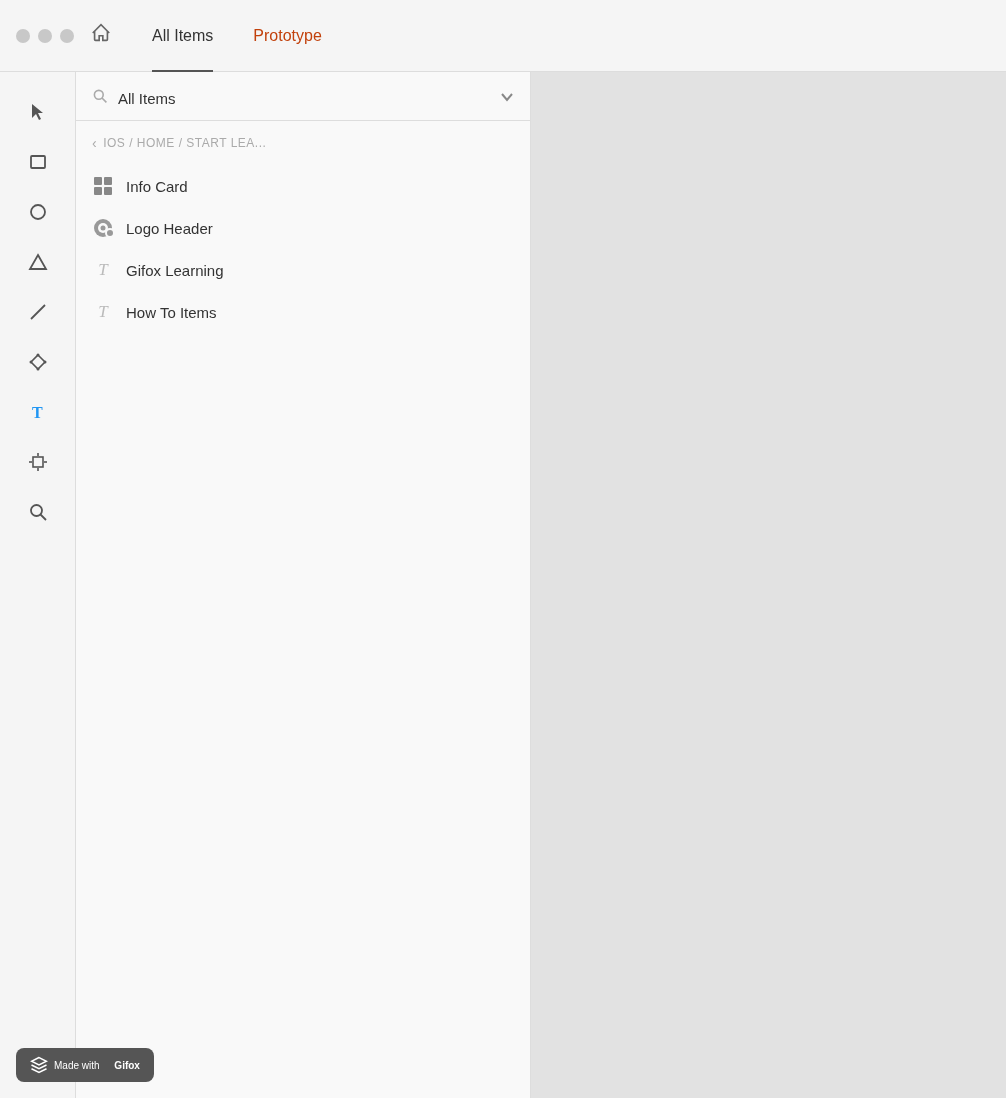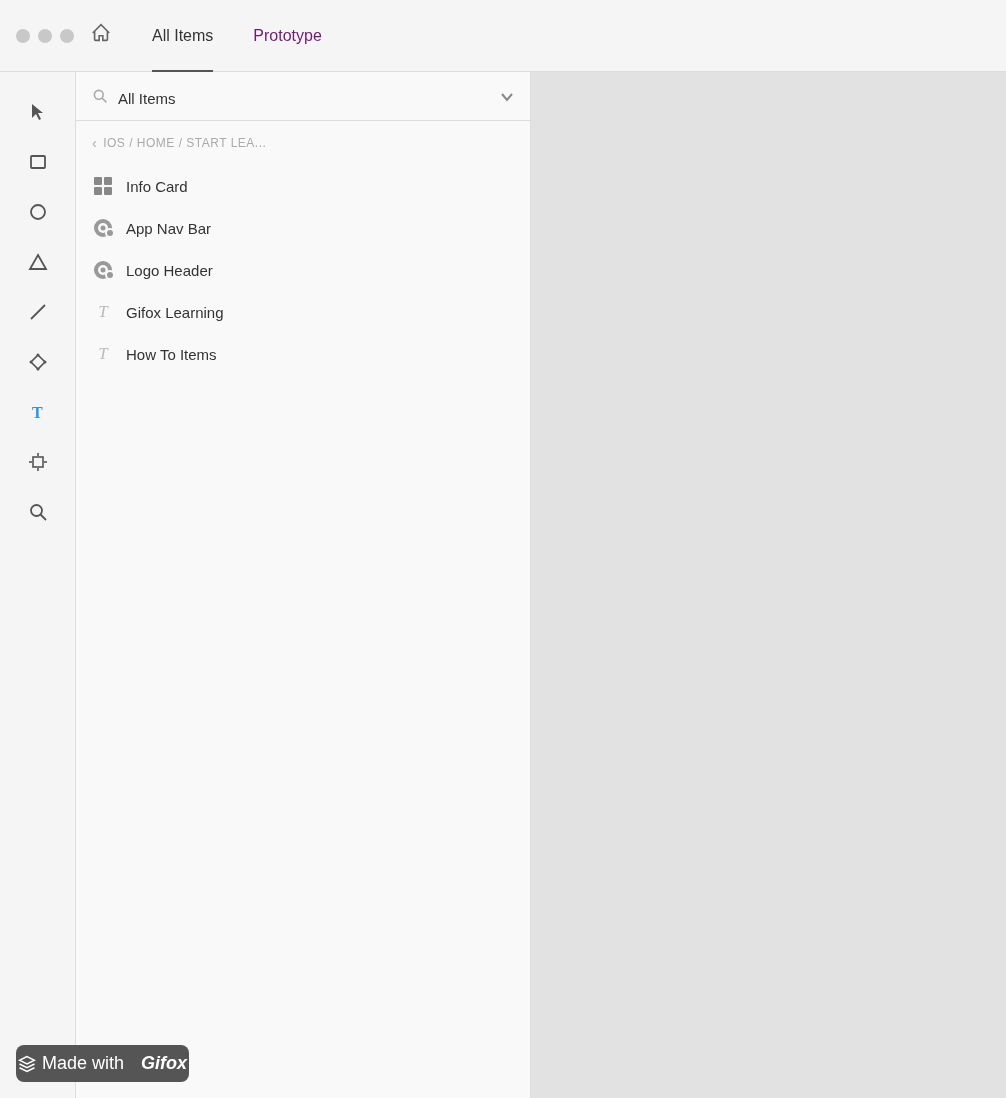--- a/index.html
+++ b/index.html
@@ -41,21 +41,21 @@
     .titlebar-tabs {
       display: flex;
       gap: 0;
     }
     .tab {
       padding: 0 20px;
       height: 72px;
       display: flex;
       align-items: center;
       font-size: 16px;
-      color: #701a75;
+      color: #c2410c;
       cursor: pointer;
       position: relative;
     }
     .tab.active {
       color: #333;
     }
     .tab.active::after {
       content: '';
       position: absolute;
       bottom: 0;
@@ -191,30 +191,29 @@
       background: #e2e2e2;
     }
 
     
     .gifox-badge {
       position: fixed;
       bottom: 16px;
       left: 16px;
       background: #555;
       color: white;
-      padding: 8px 2px;
+      padding: 8px 14px;
       border-radius: 8px;
-      font-size: 18px;
+      font-size: 10px;
       display: flex;
       align-items: center;
       gap: 6px;
     }
     .gifox-badge strong {
       font-weight: 700;
-      font-style: italic;
     }
 
     
     .toolbar-svg {
       width: 20px;
       height: 20px;
     }
   </style>
 </head>
 <body>
@@ -339,31 +338,20 @@
           <div class="icon-grid">
             <div class="icon-grid-cell"></div>
             <div class="icon-grid-cell"></div>
             <div class="icon-grid-cell"></div>
             <div class="icon-grid-cell"></div>
           </div>
         </div>
         <span>Info Card</span>
       </div>
 
-      <div class="layer-item">
-        <div class="layer-icon">
-          <svg width="22" height="22" viewBox="0 0 22 22">
-            <circle cx="11" cy="11" r="9" fill="#999"></circle>
-            <circle cx="11" cy="11" r="5" fill="#f9f9f9"></circle>
-            <circle cx="11" cy="11" r="2.5" fill="#999"></circle>
-            <circle cx="18" cy="16" r="4" fill="#999" stroke="#f9f9f9" stroke-width="2"></circle>
-          </svg>
-        </div>
-        <span>App Nav Bar</span>
-      </div>
 
       <div class="layer-item">
         <div class="layer-icon">
           <svg width="22" height="22" viewBox="0 0 22 22">
             <circle cx="11" cy="11" r="9" fill="#999"></circle>
             <circle cx="11" cy="11" r="5" fill="#f9f9f9"></circle>
             <circle cx="11" cy="11" r="2.5" fill="#999"></circle>
             <circle cx="18" cy="16" r="4" fill="#999" stroke="#f9f9f9" stroke-width="2"></circle>
           </svg>
         </div>

